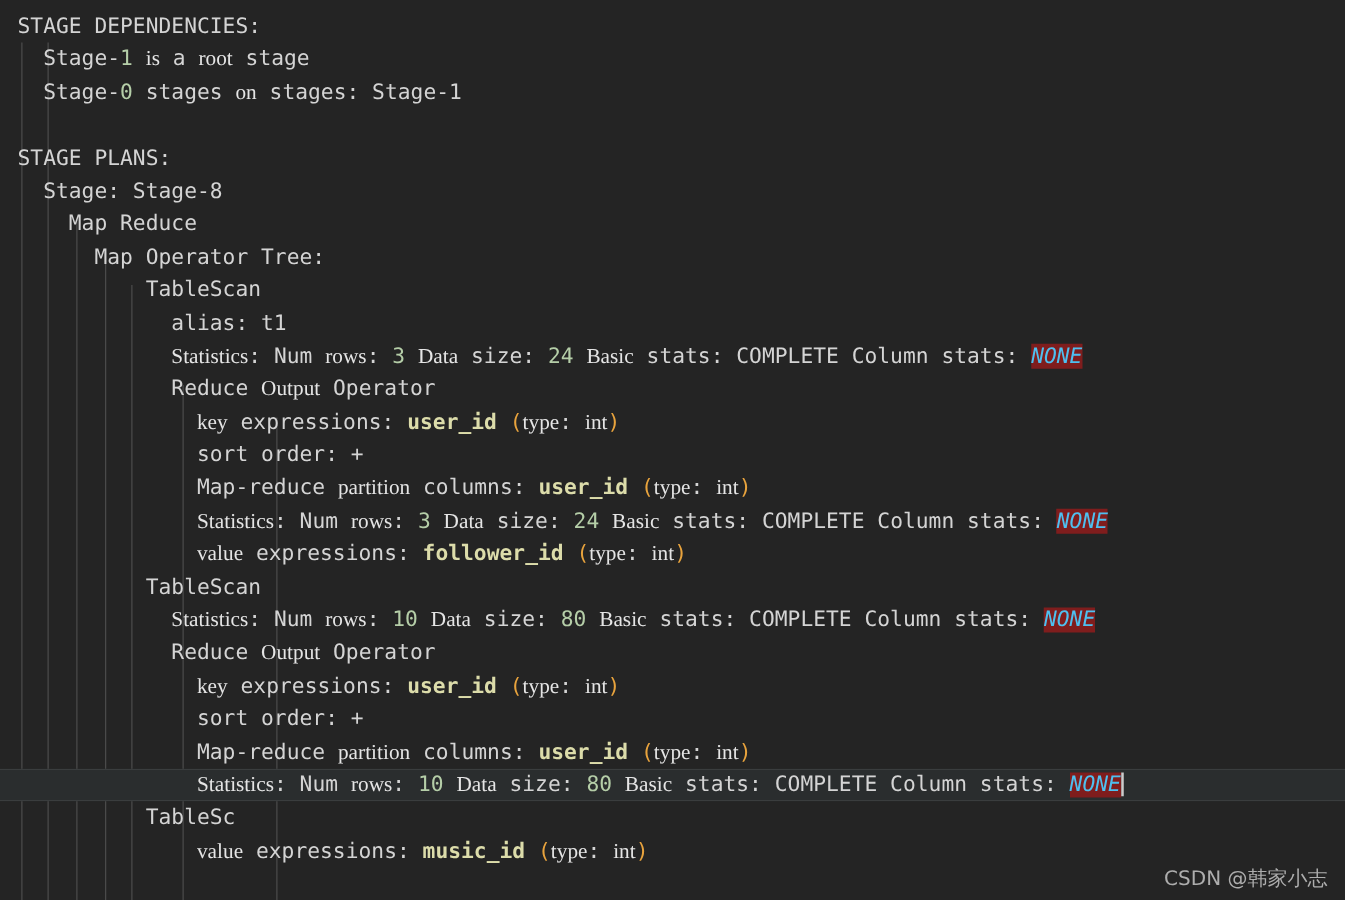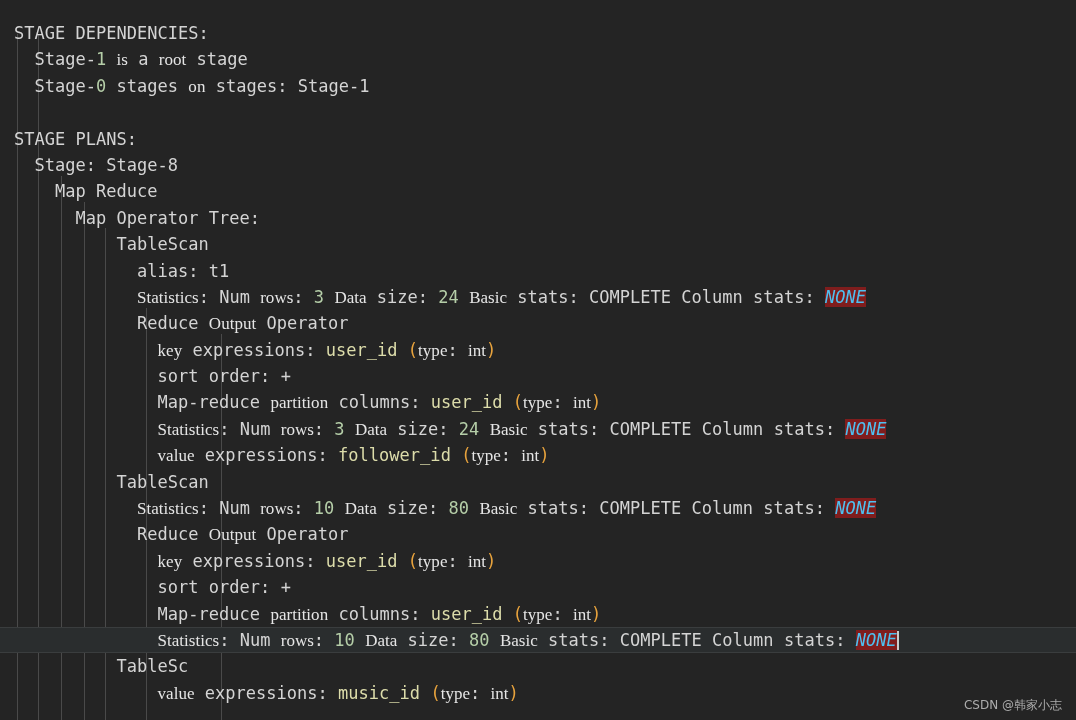--- a/index.html
+++ b/index.html
@@ -34,21 +34,21 @@
   }
   .guide {
     position: absolute;
     width: 1px;
     background: #4a4a4a;
   }
 
   
   .code {
     position: absolute;
-    top: 12px; left: 0;
+    top: 0; left: 0;
     width: 1076px;
     z-index: 3;
     padding-top: 8px;
     box-sizing: border-box;
   }
 
   .line {
     position: relative;
     height: 26.4px;
     line-height: 26.4px;
@@ -63,42 +63,42 @@
   
   .line.active {
     background: #2a2d2e;
     box-shadow: inset 0 1px 0 #3a3d3e, inset 0 -1px 0 #3a3d3e;
   }
 
   
   .t-plain   { color: #d4d4d4; }
   .t-kw      { color: #e5e5e5; font-family: Liberation Serif, serif; }   
   .t-num     { color: #b5cea8; }   
-  .t-ident   { color: #dcdcaa; }   
+  .t-ident   { color: #dcdcaa; font-weight: bold; }   
   .t-paren   { color: #e8a33d; }   
   .t-sel     { background: #7f1d1d; color: #4ec0f0; font-style: italic; }  
 
   
   .caret {
     display: inline-block;
     width: 2px;
     height: 19px;
     background: #cccccc;
     vertical-align: -4px;
     margin-left: 0px;
   }
 
   
   .watermark {
     position: absolute;
     right: 14px;
     bottom: 6px;
     z-index: 5;
     color: #b9b9b9;
-    font-size: 12px;
+    font-size: 16px;
     font-family: "DejaVu Sans", "Liberation Sans", sans-serif;
     white-space: nowrap;
     opacity: 0.92;
   }
 </style>
 </head>
 <body>
 
 <div id="editor">
 

